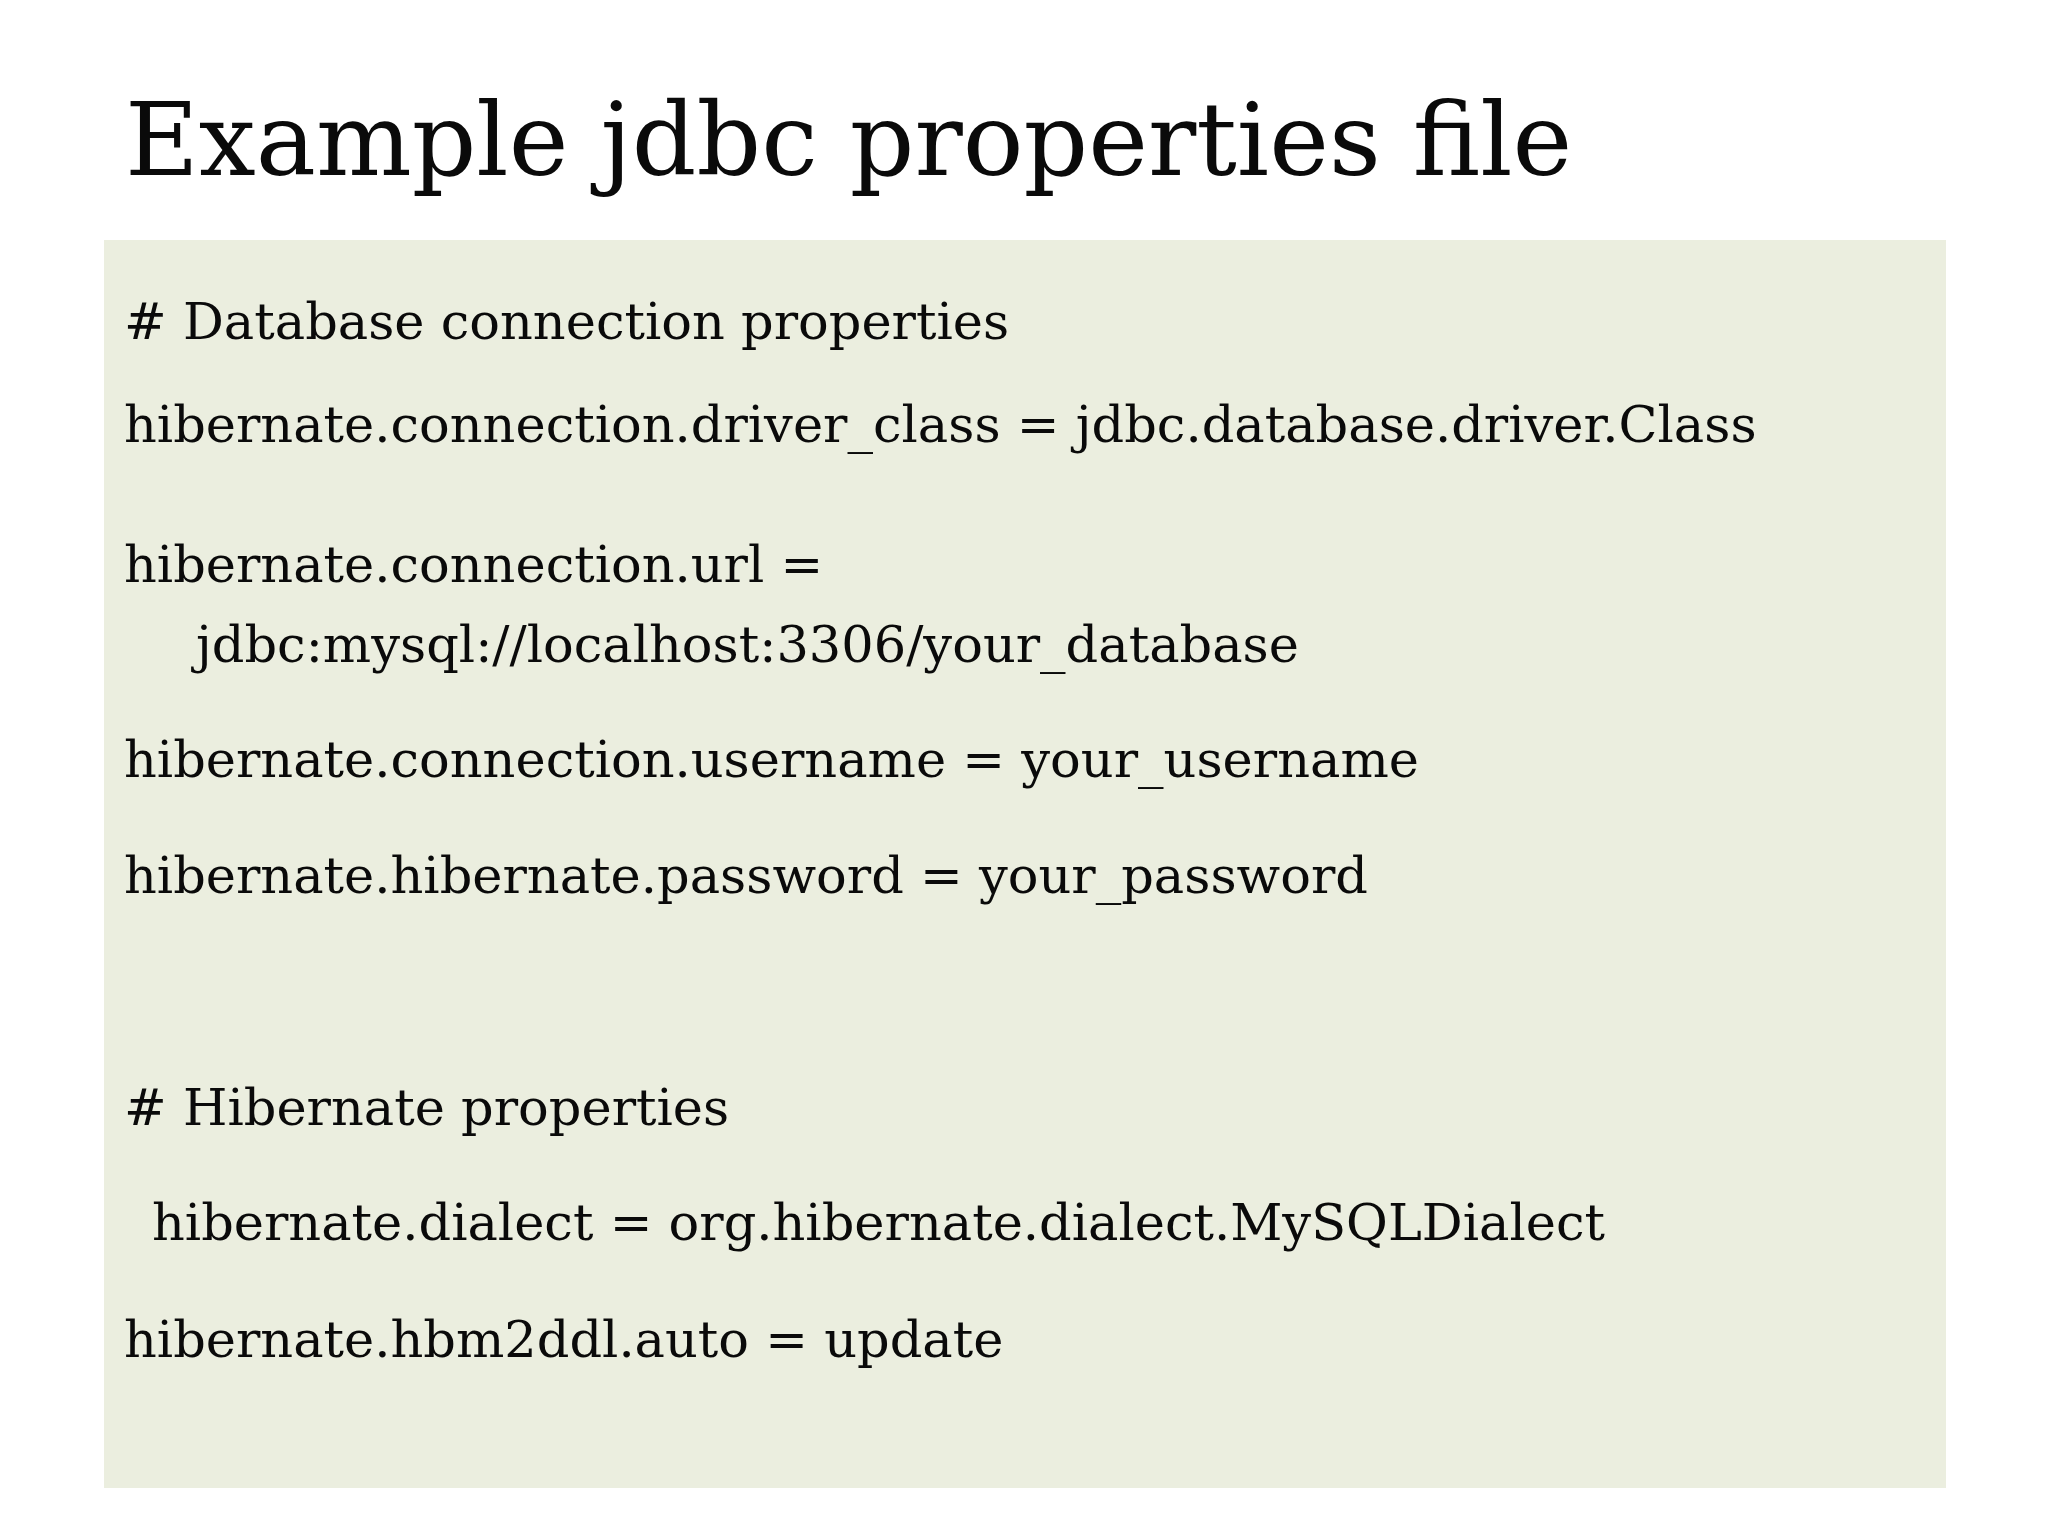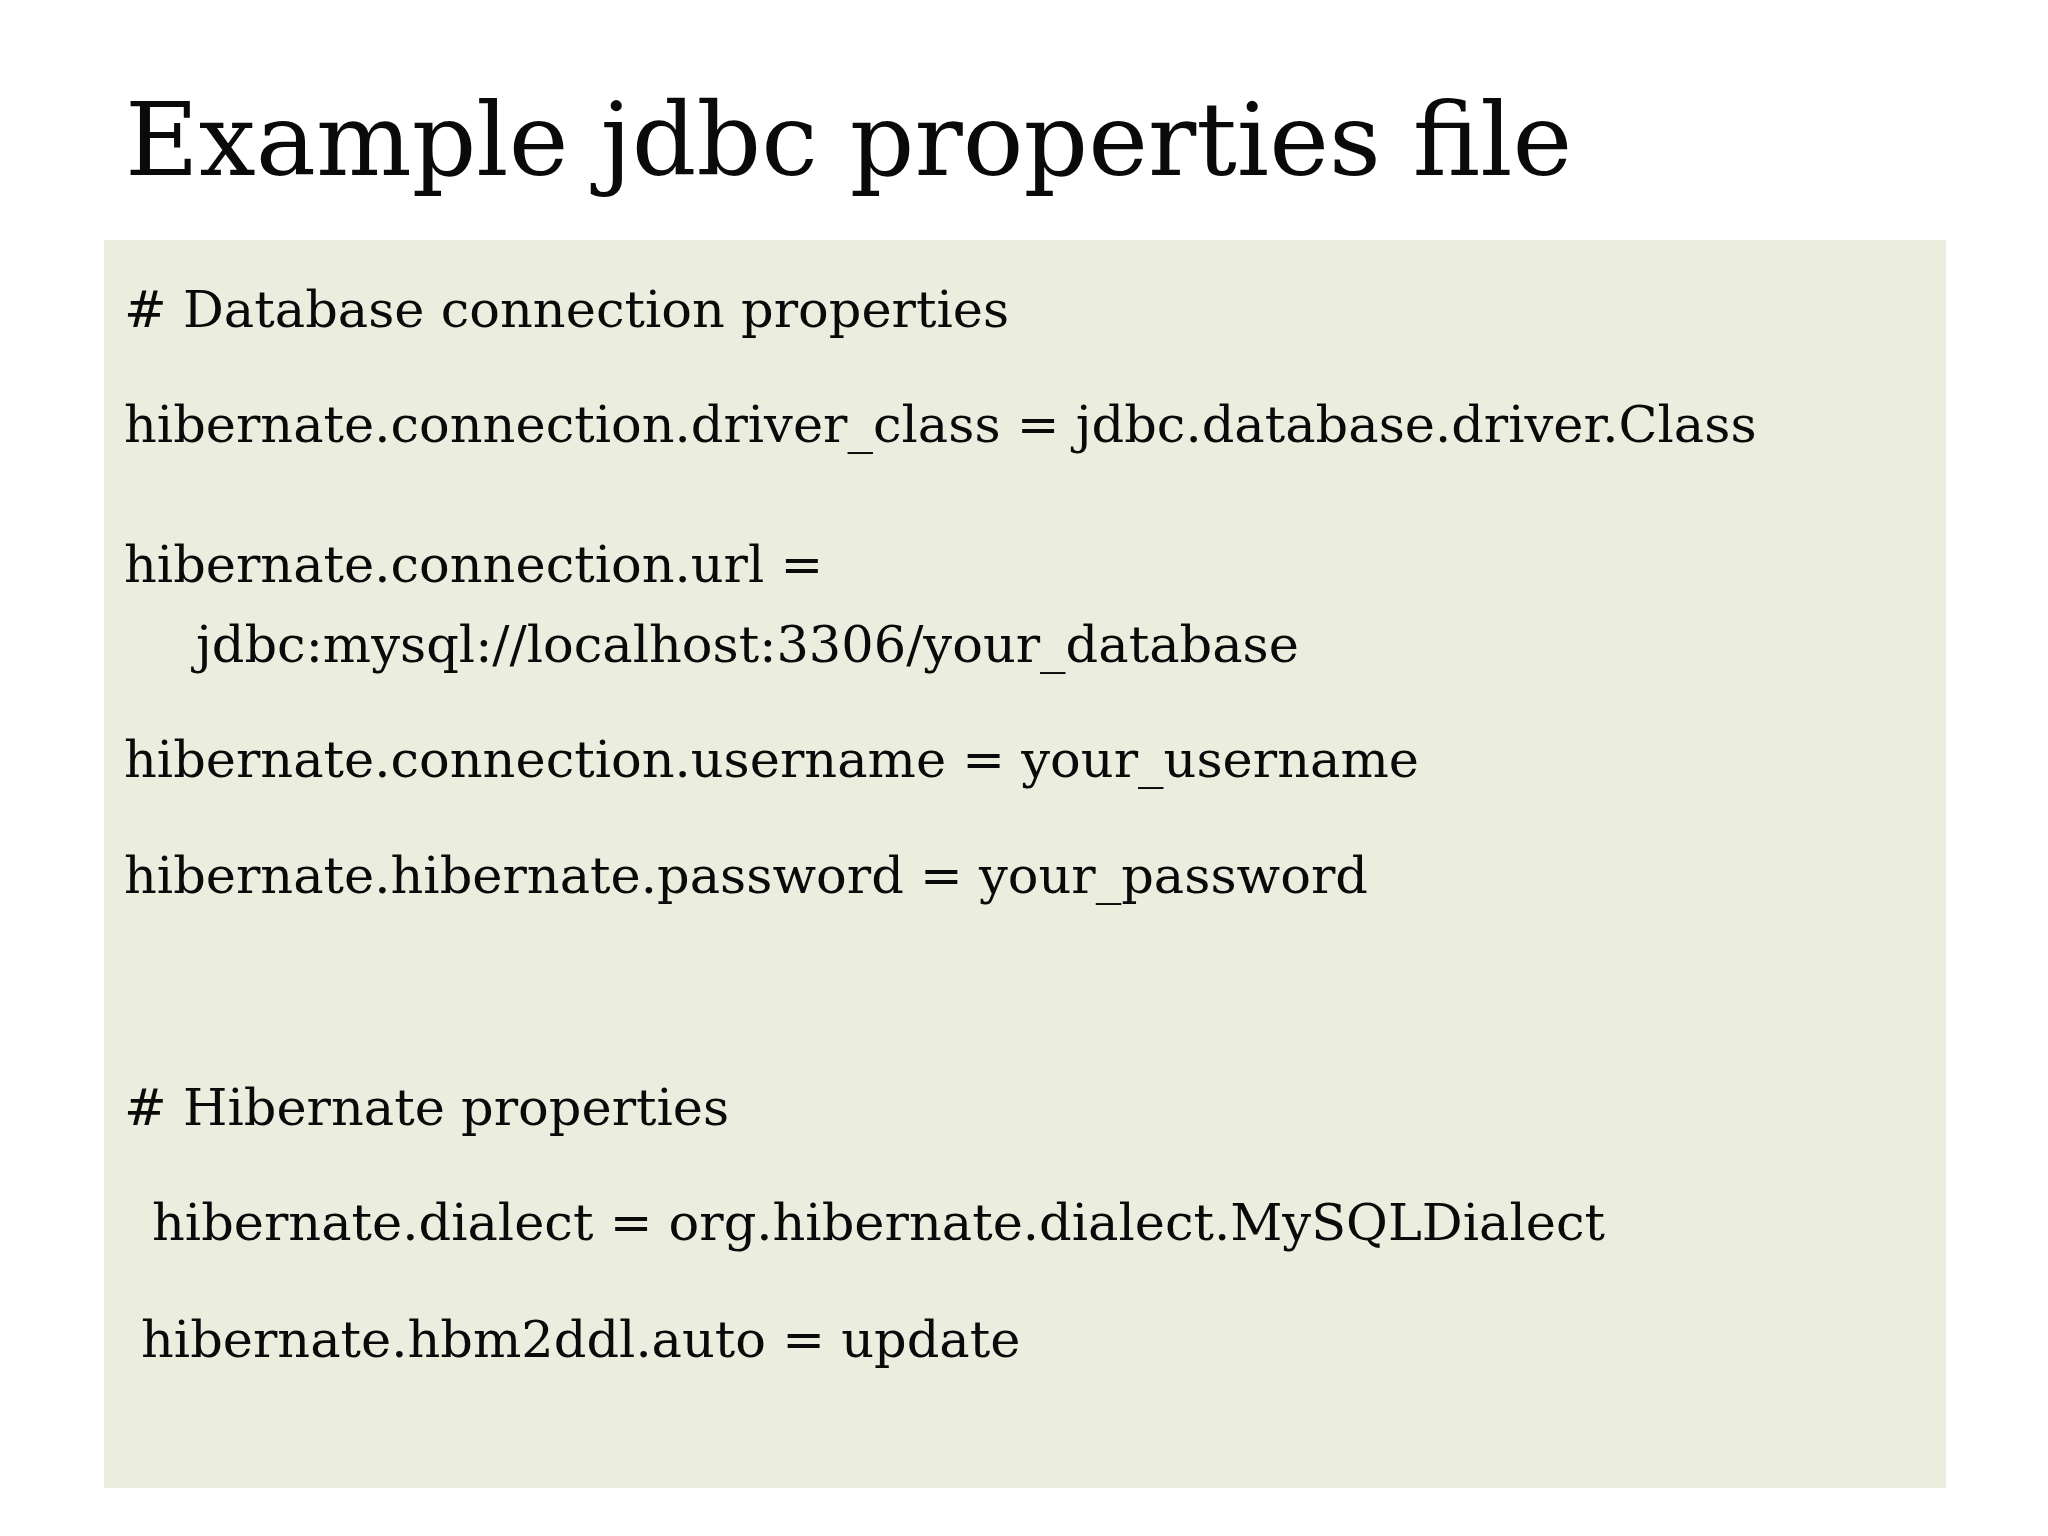--- a/index.html
+++ b/index.html
@@ -9,21 +9,21 @@
   .box { position:absolute; left:104px; top:240px; width:1842px; height:1248px; background:#ebeedf; }
   .line { position:absolute; font-size:51px; line-height:60px; white-space:nowrap; }
 </style>
 </head>
 <body>
 
 <div class="title">Example jdbc properties file</div>
 
 <div class="box"></div>
 
-<div class="line" style="left:124px; top:280px;text-align:right;"># Database connection properties</div>
+<div class="line" style="left:124px; top:292px;text-align:right;"># Database connection properties</div>
 <div class="line" style="left:124px; top:395px;">hibernate.connection.driver_class = jdbc.database.driver.Class</div>
 <div class="line" style="left:124px; top:535px;">hibernate.connection.url =</div>
 <div class="line" style="left:196px; top:615px;">jdbc:mysql://localhost:3306/your_database</div>
 <div class="line" style="left:124px; top:730px;text-align:center;">hibernate.connection.username = your_username</div>
 <div class="line" style="left:124px; top:846px;">hibernate.hibernate.password = your_password</div>
 <div class="line" style="left:124px; top:1078px;"># Hibernate properties</div>
 <div class="line" style="left:124px; top:1193px;margin-left:28px;">hibernate.dialect = org.hibernate.dialect.MySQLDialect</div>
-<div class="line" style="left:124px; top:1310px;margin-left:17px;">hibernate.hbm2ddl.auto = update</div>
+<div class="line" style="left:124px; top:1310px;">hibernate.hbm2ddl.auto = update</div>
 
 </body></html>

